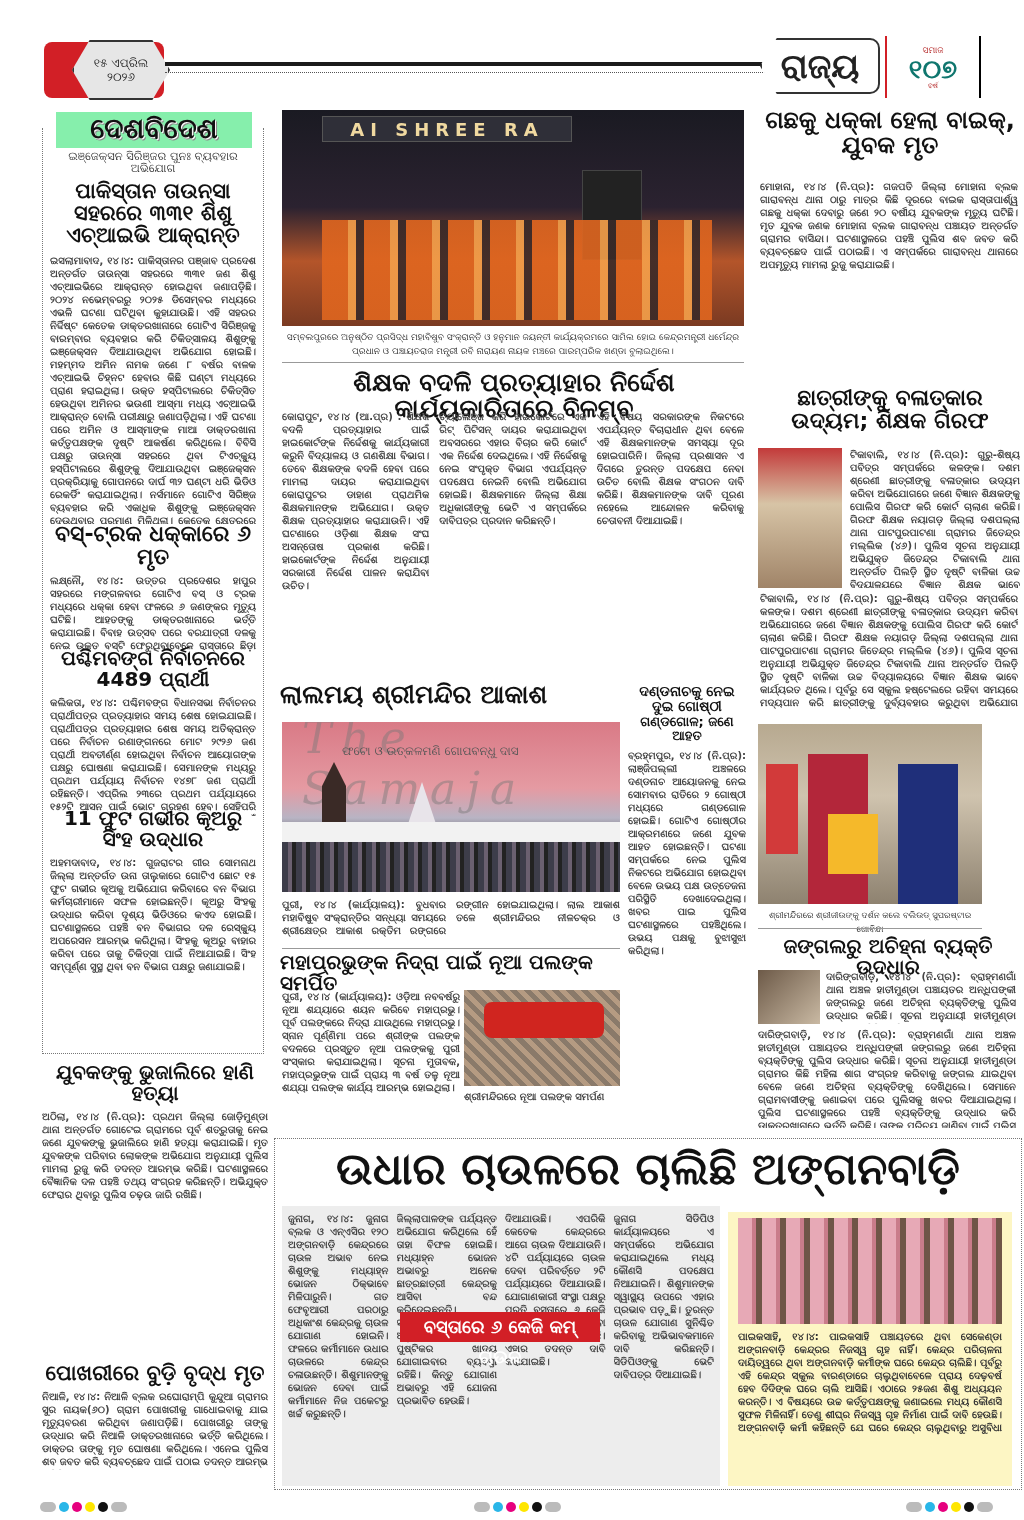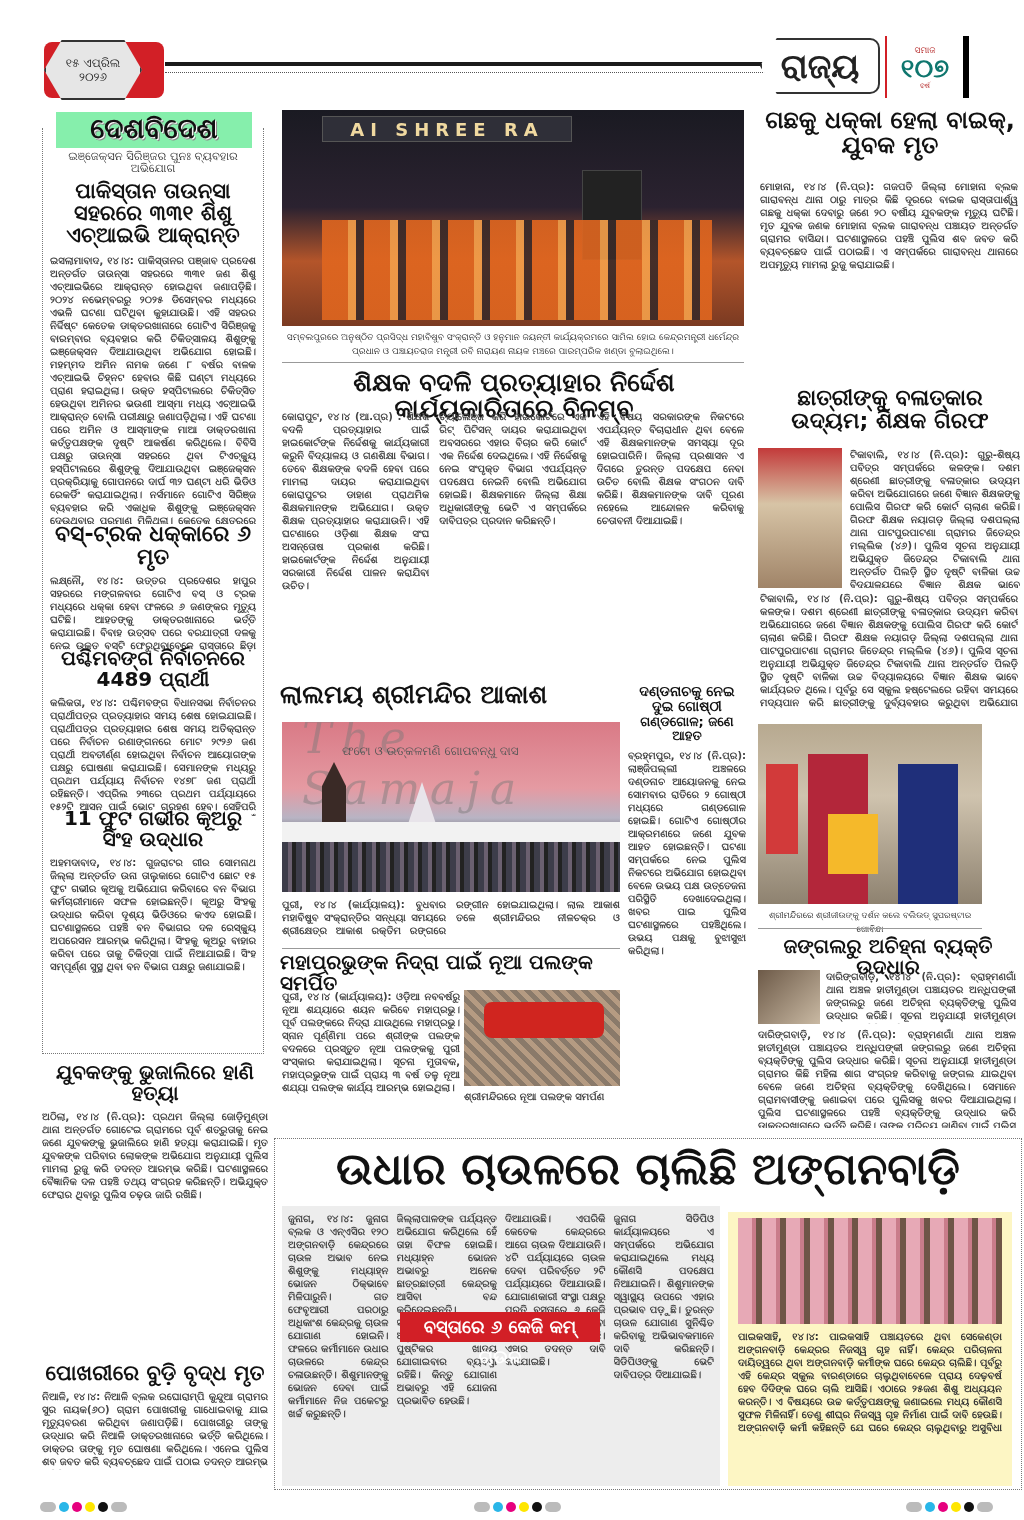--- a/index.html
+++ b/index.html
@@ -7,39 +7,39 @@
     width: 1024px; height: 1520px; background: #ffffff; position: relative;
     font-family: "DejaVu Sans", sans-serif; color: #222; overflow: hidden;
   }
   .abs { position: absolute; }
   
   .date-badge {
     left: 44px; top: 42px; width: 120px; height: 56px;
     background: #d21f26; border-radius: 8px;
   }
   .date-hex {
-    left: 44px; top: 40px; width: 98px; height: 60px;
+    left: 72px; top: 40px; width: 98px; height: 60px;
     background: #e6e6e6; border: 2px solid #333;
     clip-path: polygon(18% 0, 82% 0, 100% 50%, 82% 100%, 18% 100%, 0 50%);
     display: flex; flex-direction: column; align-items: center; justify-content: center;
     font-size: 12px; line-height: 14px; color: #222;
   }
   .rule-thick { left: 165px; top: 62px; width: 600px; height: 4px; background: #1a1a1a; }
   .rule-thin { left: 165px; top: 72px; width: 600px; height: 2px; border-top: 1px dotted #555; }
   .section-tab {
     left: 760px; top: 38px; width: 120px; height: 56px;
     border: 2px solid #333; border-radius: 0 10px 10px 0;
     clip-path: polygon(14% 0, 100% 0, 100% 100%, 14% 100%, 0 50%);
     display: flex; align-items: center; justify-content: center;
     font-size: 34px; font-weight: bold; color: #222; background: #fff;
   }
   .logo-box {
-    left: 885px; top: 36px; width: 84px; height: 62px;
-    border-left: 2px solid #d21f26; border-right: 6px solid #000000;
-    display: flex; flex-direction: column; align-items: center; justify-content: center; font-family: Liberation Serif, serif;
+    left: 885px; top: 36px; width: 96px; height: 62px;
+    border-left: 2px solid #d21f26; border-right: 2px solid #000000;
+    display: flex; flex-direction: column; align-items: center; justify-content: center;
   }
   .logo-top { font-size: 9px; color: #b01b1b; }
   .logo-num { font-size: 26px; font-weight: bold; color: #0f766e; line-height: 26px; }
   .logo-bot { font-size: 7px; color: #b01b1b; }
 
   
   .left-col { left: 42px; top: 128px; width: 222px; height: 926px; border: 1px dotted #777; border-top: none; }
   .col-title {
     font-weight: bold; color: #111; text-align: center; line-height: 1.05;
   }

